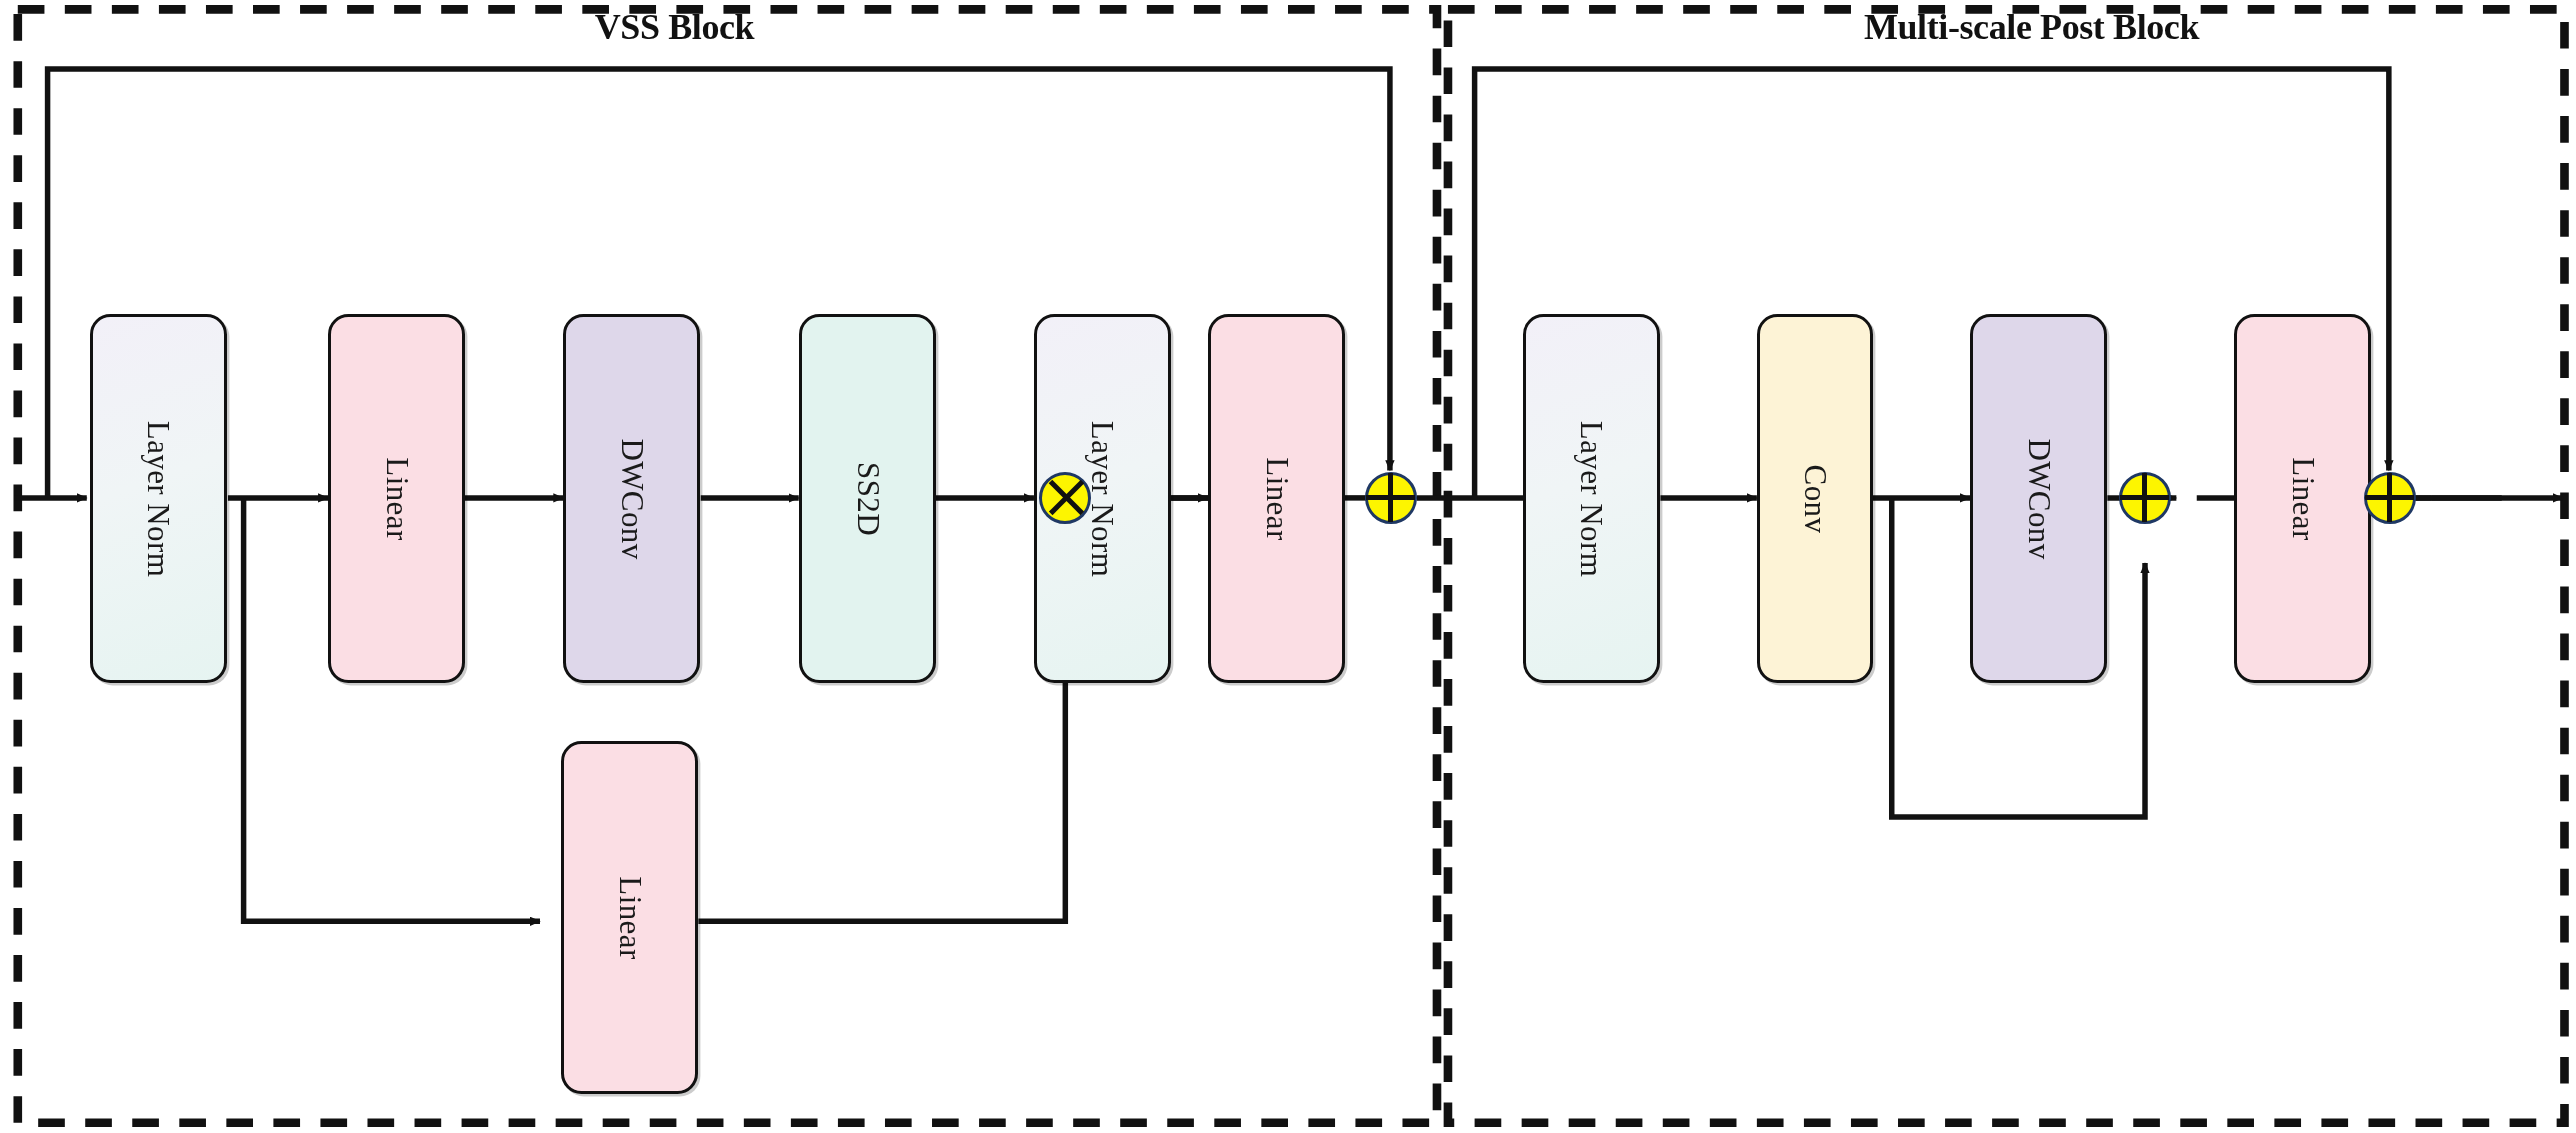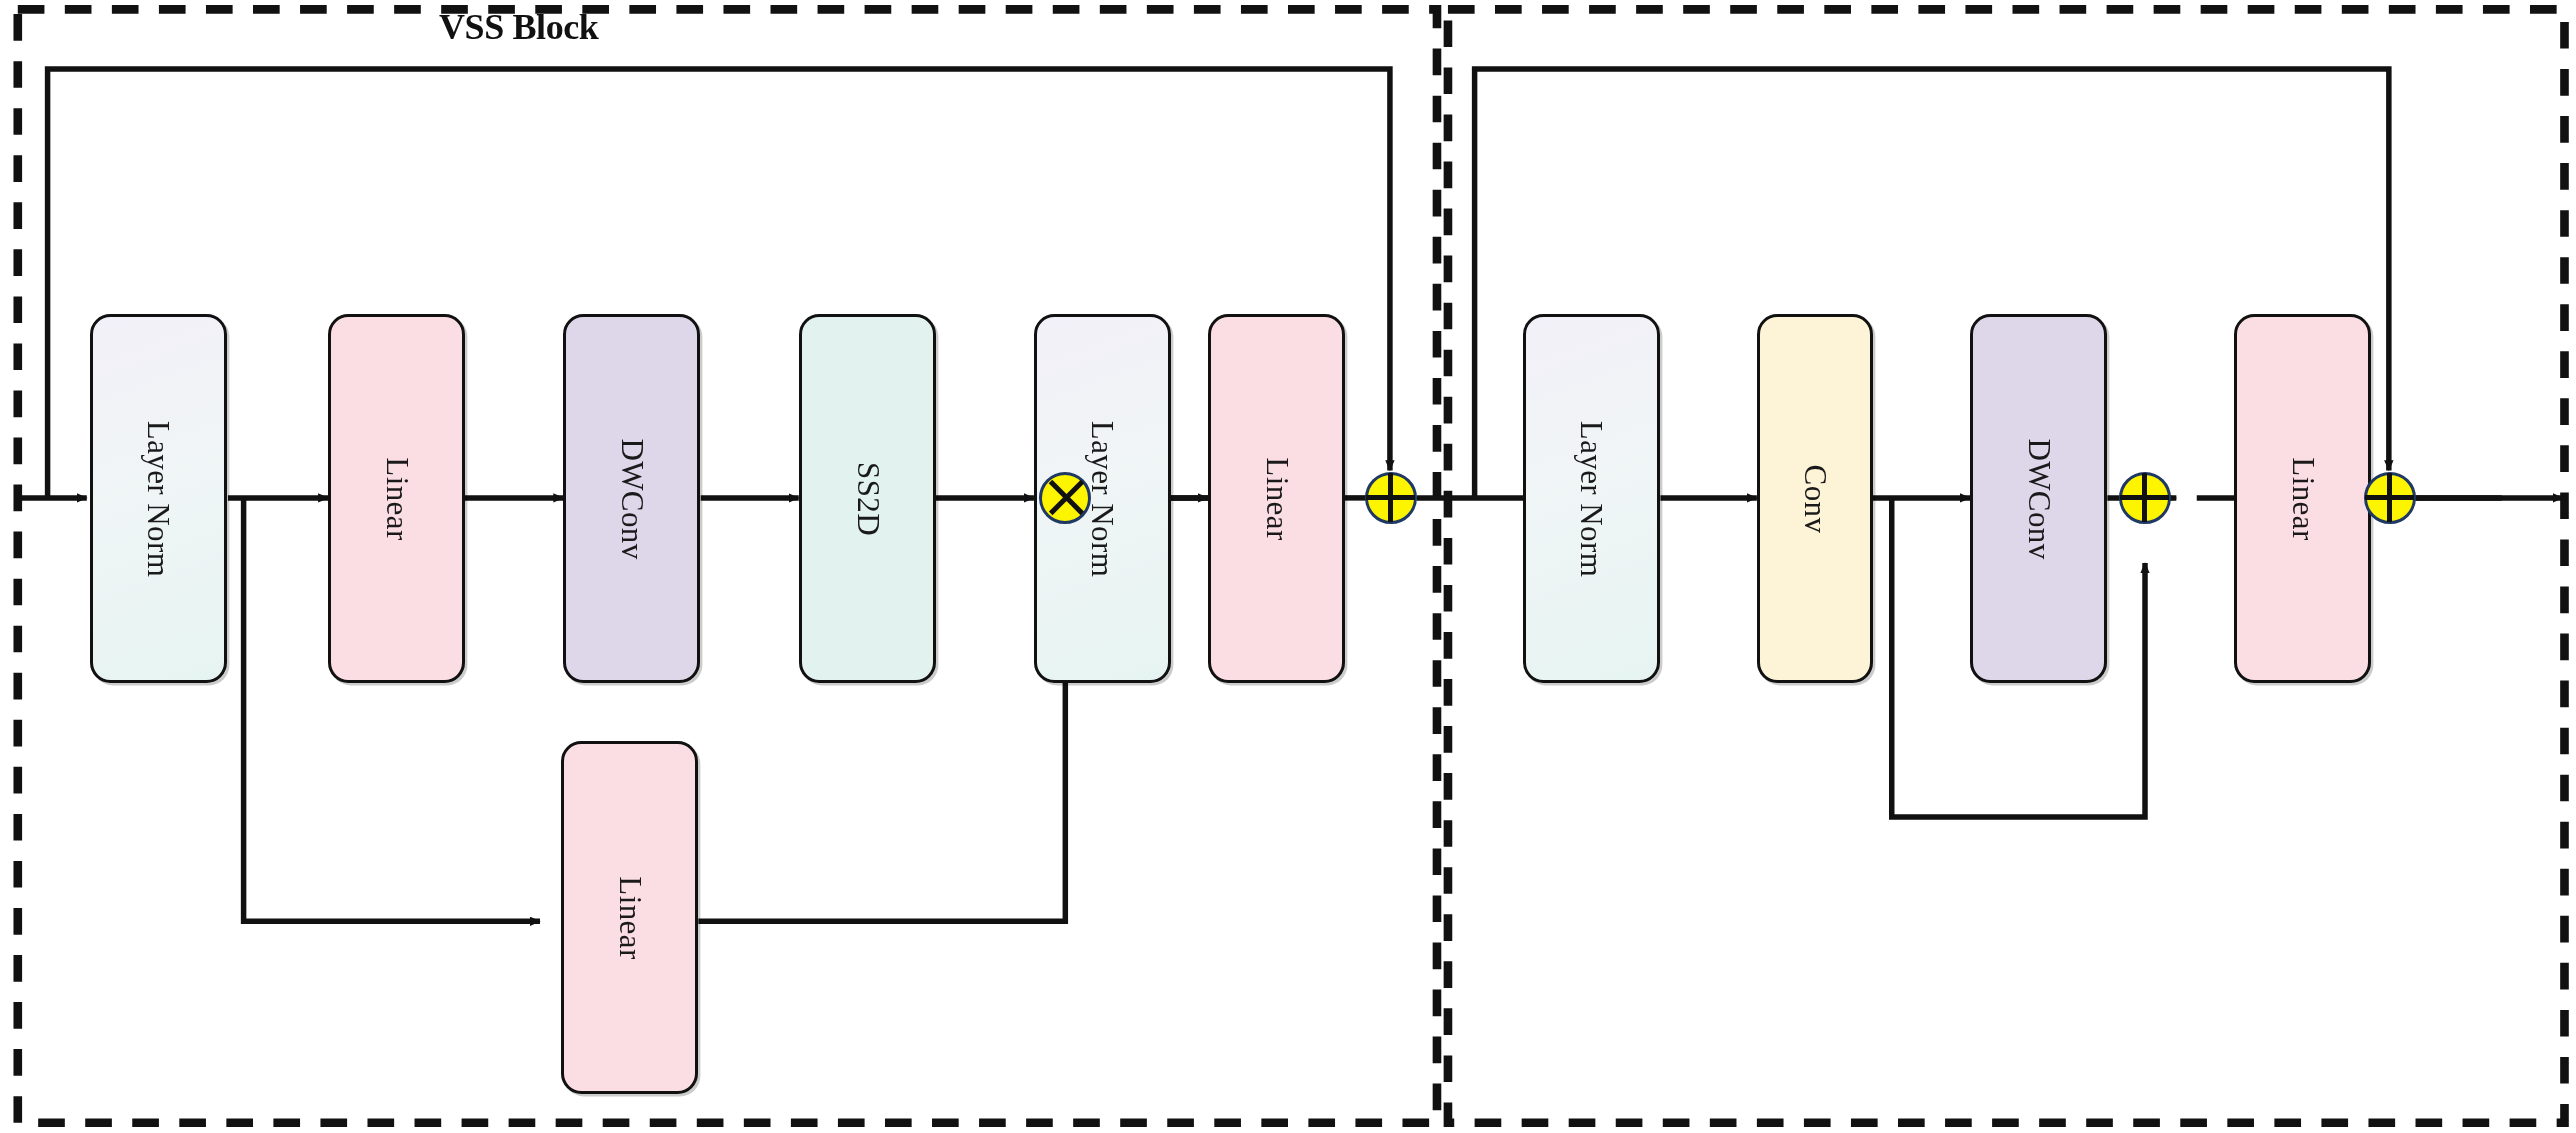--- a/index.html
+++ b/index.html
@@ -7,21 +7,21 @@
   body{font-family:"Liberation Serif", serif;}
   #stage{position:relative;width:2576px;height:1133px;background:#fff;overflow:hidden;}
   #svgroot{position:absolute;left:0;top:0;width:2576px;height:1133px;}
 
   .panel-title{
     position:absolute;
     font-family:"Liberation Serif", serif;
     font-weight:bold;
     color:#111;
     white-space:nowrap;
-    text-align:left;
+    text-align:center;
     letter-spacing:-0.4px;
   }
   #title-vss{ left:439px; top:6.3px; width:471px; font-size:36px; }
   #title-msp{ left:1757px; top:6.3px; width:549px; font-size:36px; }
 
   
   .blk{
     position:absolute;
     border:3.9px solid #111;
     border-radius:20.4px;
@@ -115,20 +115,21 @@
 
     <path d="M2801,635 L2932,635" stroke="#111" stroke-width="7" fill="none" marker-end="url(#ah)"></path>
 
     <path d="M3100,635 L3016,635" stroke="#111" stroke-width="7" fill="none" marker-end="url(#ah)" transform="translate(0,0)"></path>
     <path d="M3100,635 L3190,635" stroke="#111" stroke-width="7" fill="none"></path>
 
     <path d="M3080,635 L3268,635" stroke="#111" stroke-width="7" fill="none" marker-end="url(#ah)"></path>
   </svg>
 
   <div class="panel-title" id="title-vss">VSS Block</div>
+  <div class="panel-title" id="title-msp">Multi-scale Post Block</div>
 
   <div class="blk c-layernorm" style="left:90px;top:314px;width:137px;height:369px;">
     <span class="lbl">Layer Norm</span>
   </div>
 
   <div class="blk c-linear" style="left:328px;top:314px;width:137px;height:369px;">
     <span class="lbl">Linear</span>
   </div>
 
   <div class="blk c-dwconv" style="left:563px;top:314px;width:137px;height:369px;">

